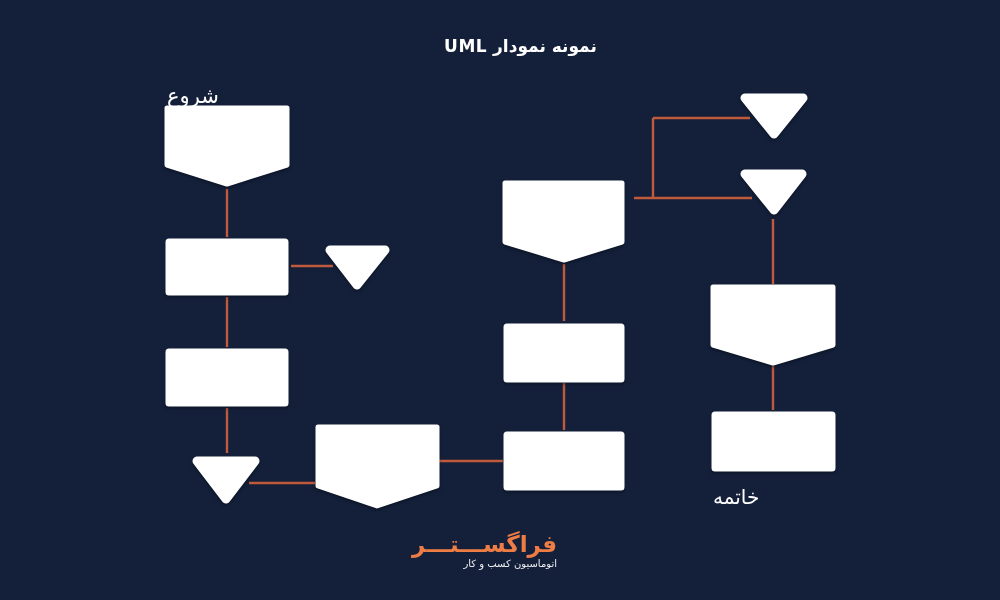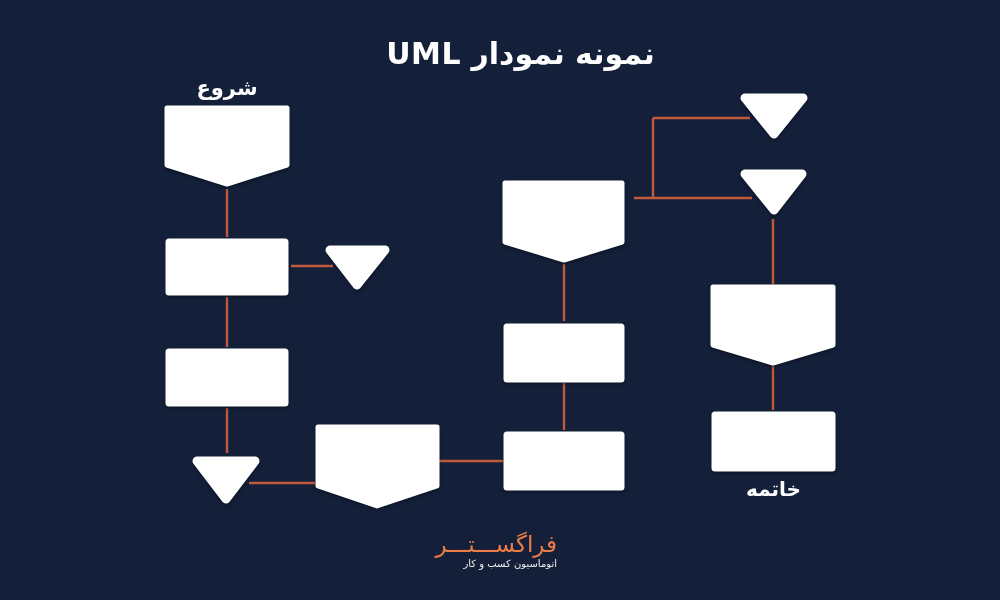--- a/index.html
+++ b/index.html
@@ -11,42 +11,43 @@
   }
   *{margin:0;padding:0;box-sizing:border-box;}
   body{background:#000;font-family:"DejaVu Sans",sans-serif;}
   .canvas{
     position:relative;width:1000px;height:600px;
     background:var(--background);overflow:hidden;
   }
   .title{
     position:absolute;left:0;top:36px;width:1000px;
     text-align:center;color:var(--text);
-    font-size:30px;font-weight:bold;letter-spacing:.5px;padding-left:41px;
+    font-size:17px;font-weight:bold;letter-spacing:.5px;padding-left:41px;
   }
   .node-label{
-    position:absolute;color:var(--text);font-weight:bold;
-    text-align:center;
+    position:absolute;color:var(--text);font-weight:normal;
+    text-align:left;
+    margin-top:8px;
   }
   .label-start{left:167px;top:76px;width:120px;font-size:21px;}
   .label-end{left:713px;top:477px;width:121px;font-size:20px;}
   svg.diagram{position:absolute;left:0;top:0;}
   .edge{stroke:var(--connector);stroke-width:2.4;fill:none;}
   .shape{
     fill:var(--shape-fill);stroke:var(--shape-fill);stroke-linejoin:round;
     filter:drop-shadow(0 2.5px 1.5px rgba(4,9,22,.5));
   }
   .pent{stroke-width:5;}
   .tri{stroke-width:9;}
   .box{stroke-width:3;}
   .logo{
     position:absolute;right:443px;top:531px;text-align:right;
   }
   .logo .wordmark{
-    color:var(--logo-accent);font-size:23px;font-weight:normal;line-height:26px;
+    color:var(--logo-accent);font-size:23px;font-weight:bold;line-height:26px;
   }
   .logo .tagline{
     color:var(--text);font-size:10px;margin-top:1px;opacity:.92;
   }
 </style>
 </head>
 <body>
 
 <div class="canvas">
 

